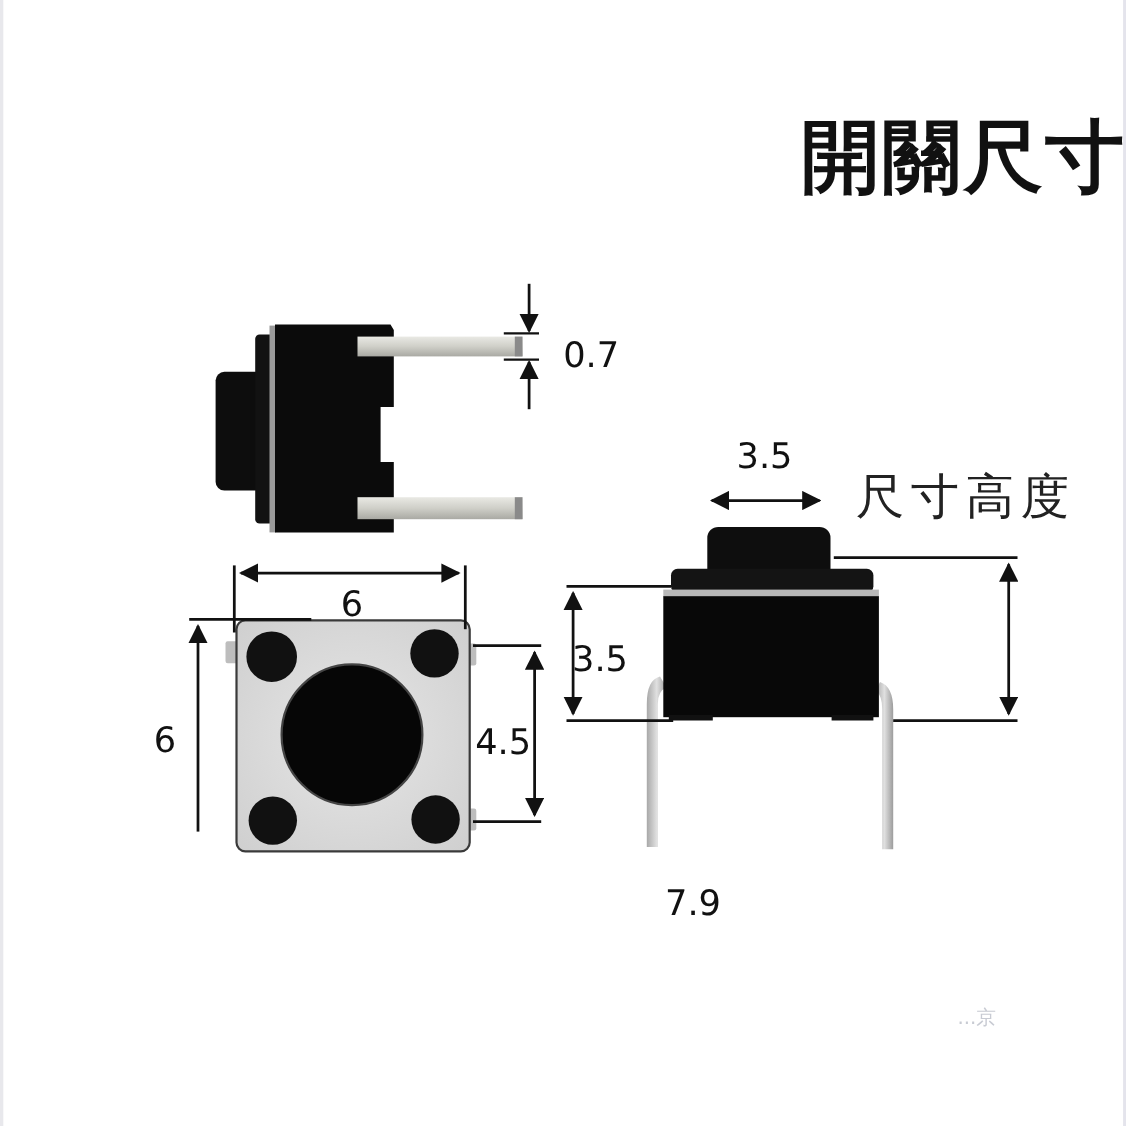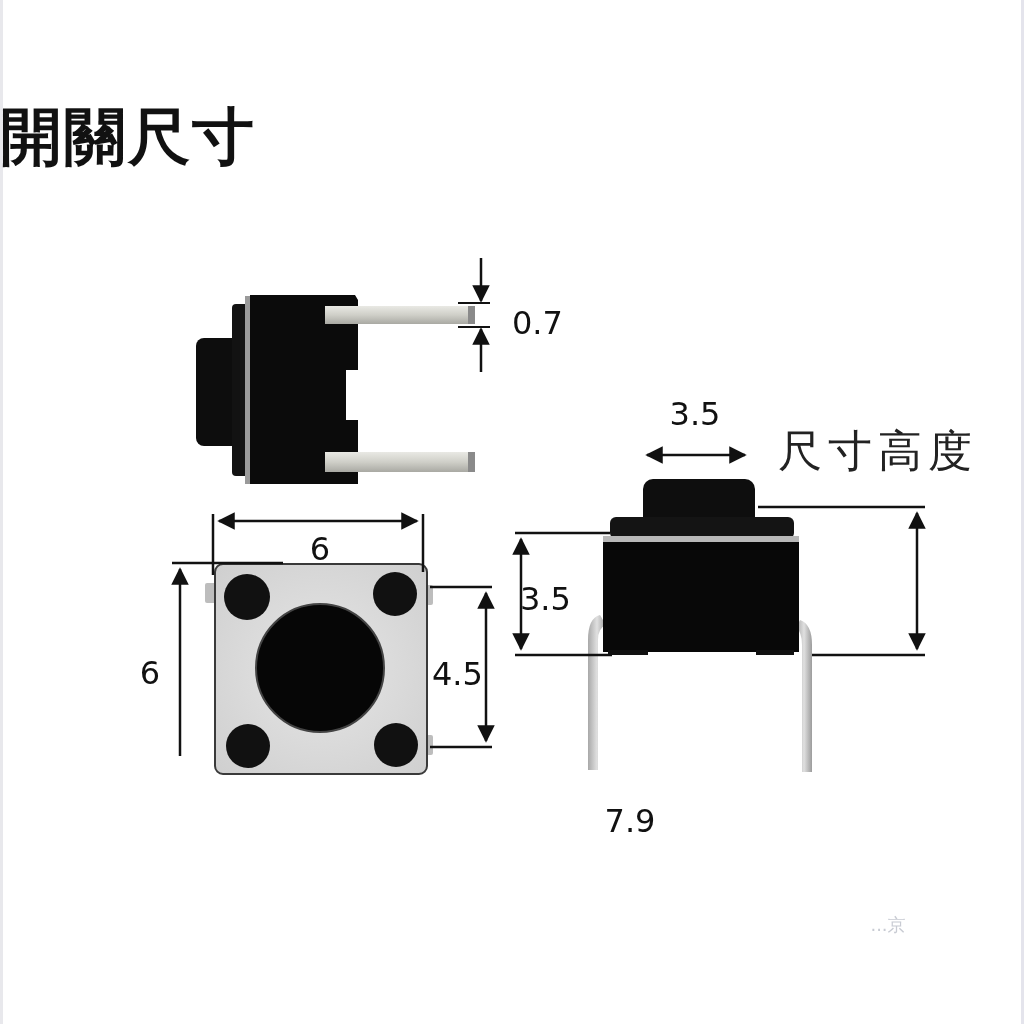--- a/index.html
+++ b/index.html
@@ -1,20 +1,20 @@
 <!DOCTYPE html>
 <html><head>
   <meta charset="utf-8">
   <style>
     html, body { margin: 0; padding: 0; background: #ffffff; }
     body { width: 1024px; height: 1024px; position: relative; overflow: hidden; }
     .frame { position: absolute; left: 0; top: 0; width: 1024px; height: 1024px;
              border-left: 3px solid #e8e8ec; border-right: 3px solid #e4e4ec; box-sizing: border-box; }
-    .title { position: absolute; left: 0; top: 106px; width: 1024px; text-align: left;
-             font-family: "DejaVu Sans", sans-serif; font-weight: bold; font-size: 62px;
+    .title { position: absolute; left: 0; top: 106px; width: 1024px; text-align: right;
+             font-family: "DejaVu Sans", sans-serif; font-weight: bold; font-size: 72px;
              letter-spacing: 2px; color: #111; line-height: 1; }
     svg { position: absolute; left: 0; top: 0; }
     .lbl { font-family: "DejaVu Sans", sans-serif; font-size: 32px; fill: #111; }
     .lbl-cjk { font-family: "DejaVu Sans", sans-serif; font-size: 44px; fill: #222; letter-spacing: 6px; }
     .wm { font-family: "DejaVu Sans", sans-serif; font-size: 18px; fill: #c8cbd3; }
   </style>
 </head>
 <body>
 
 <div class="frame"></div>

